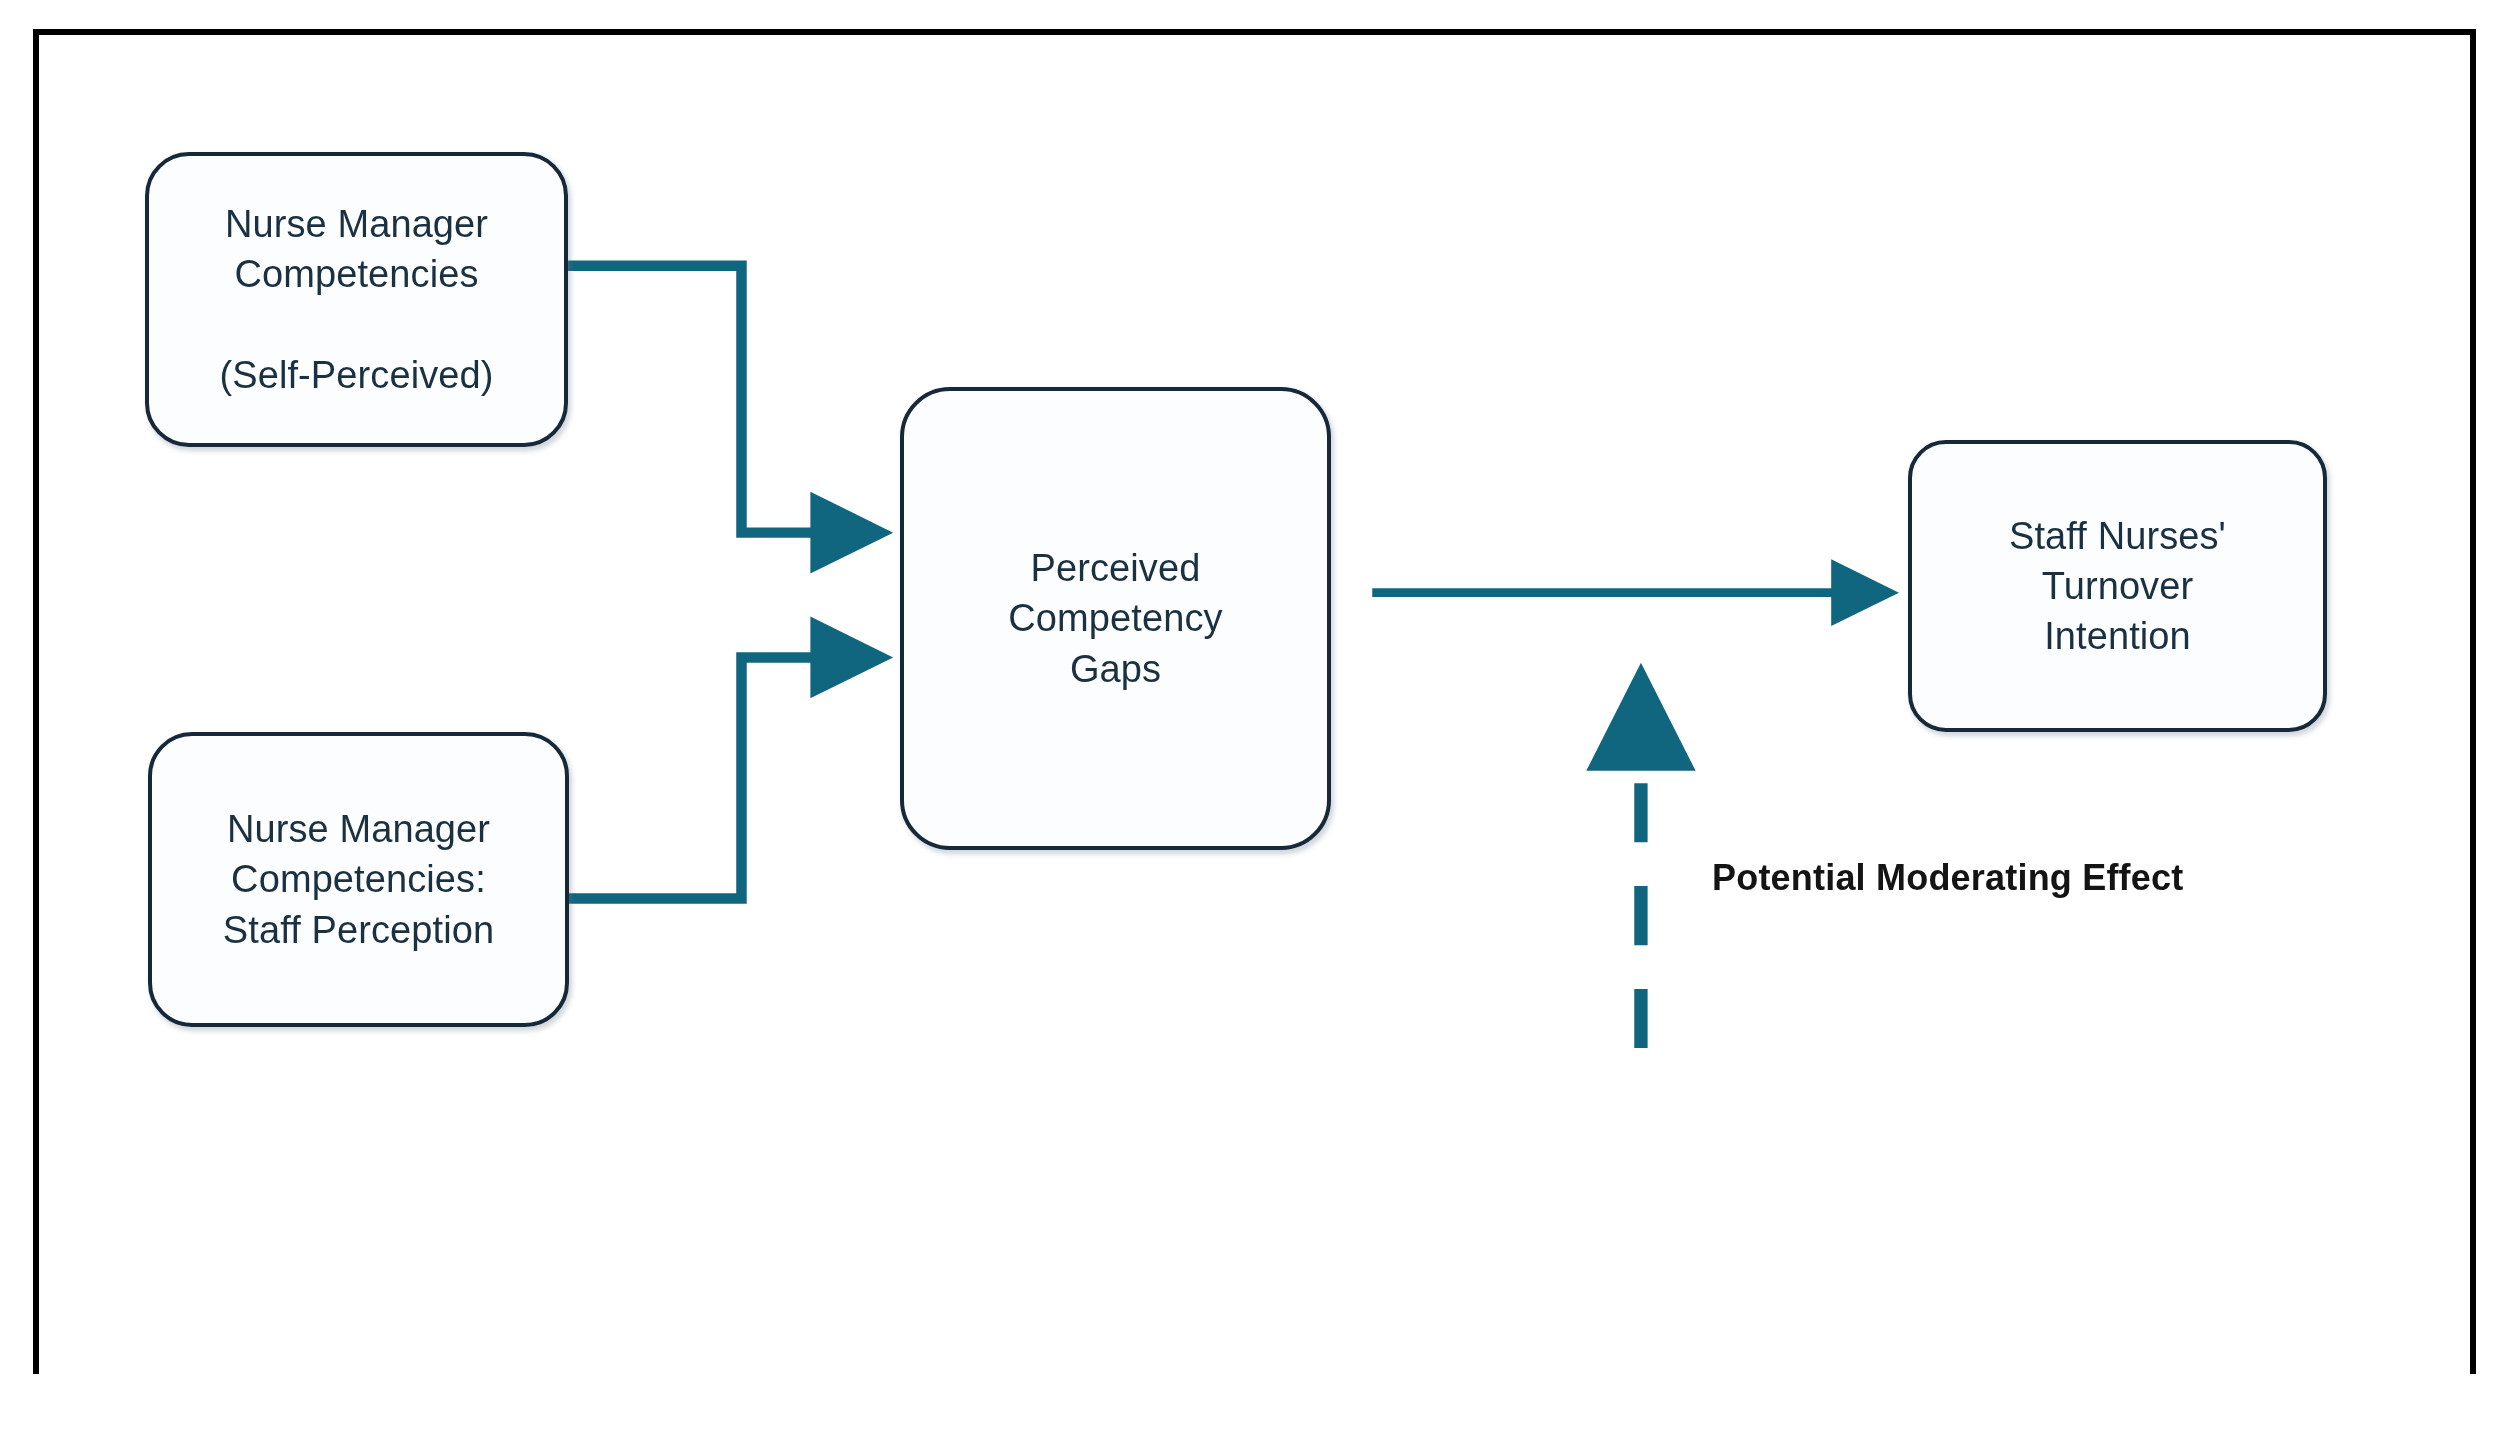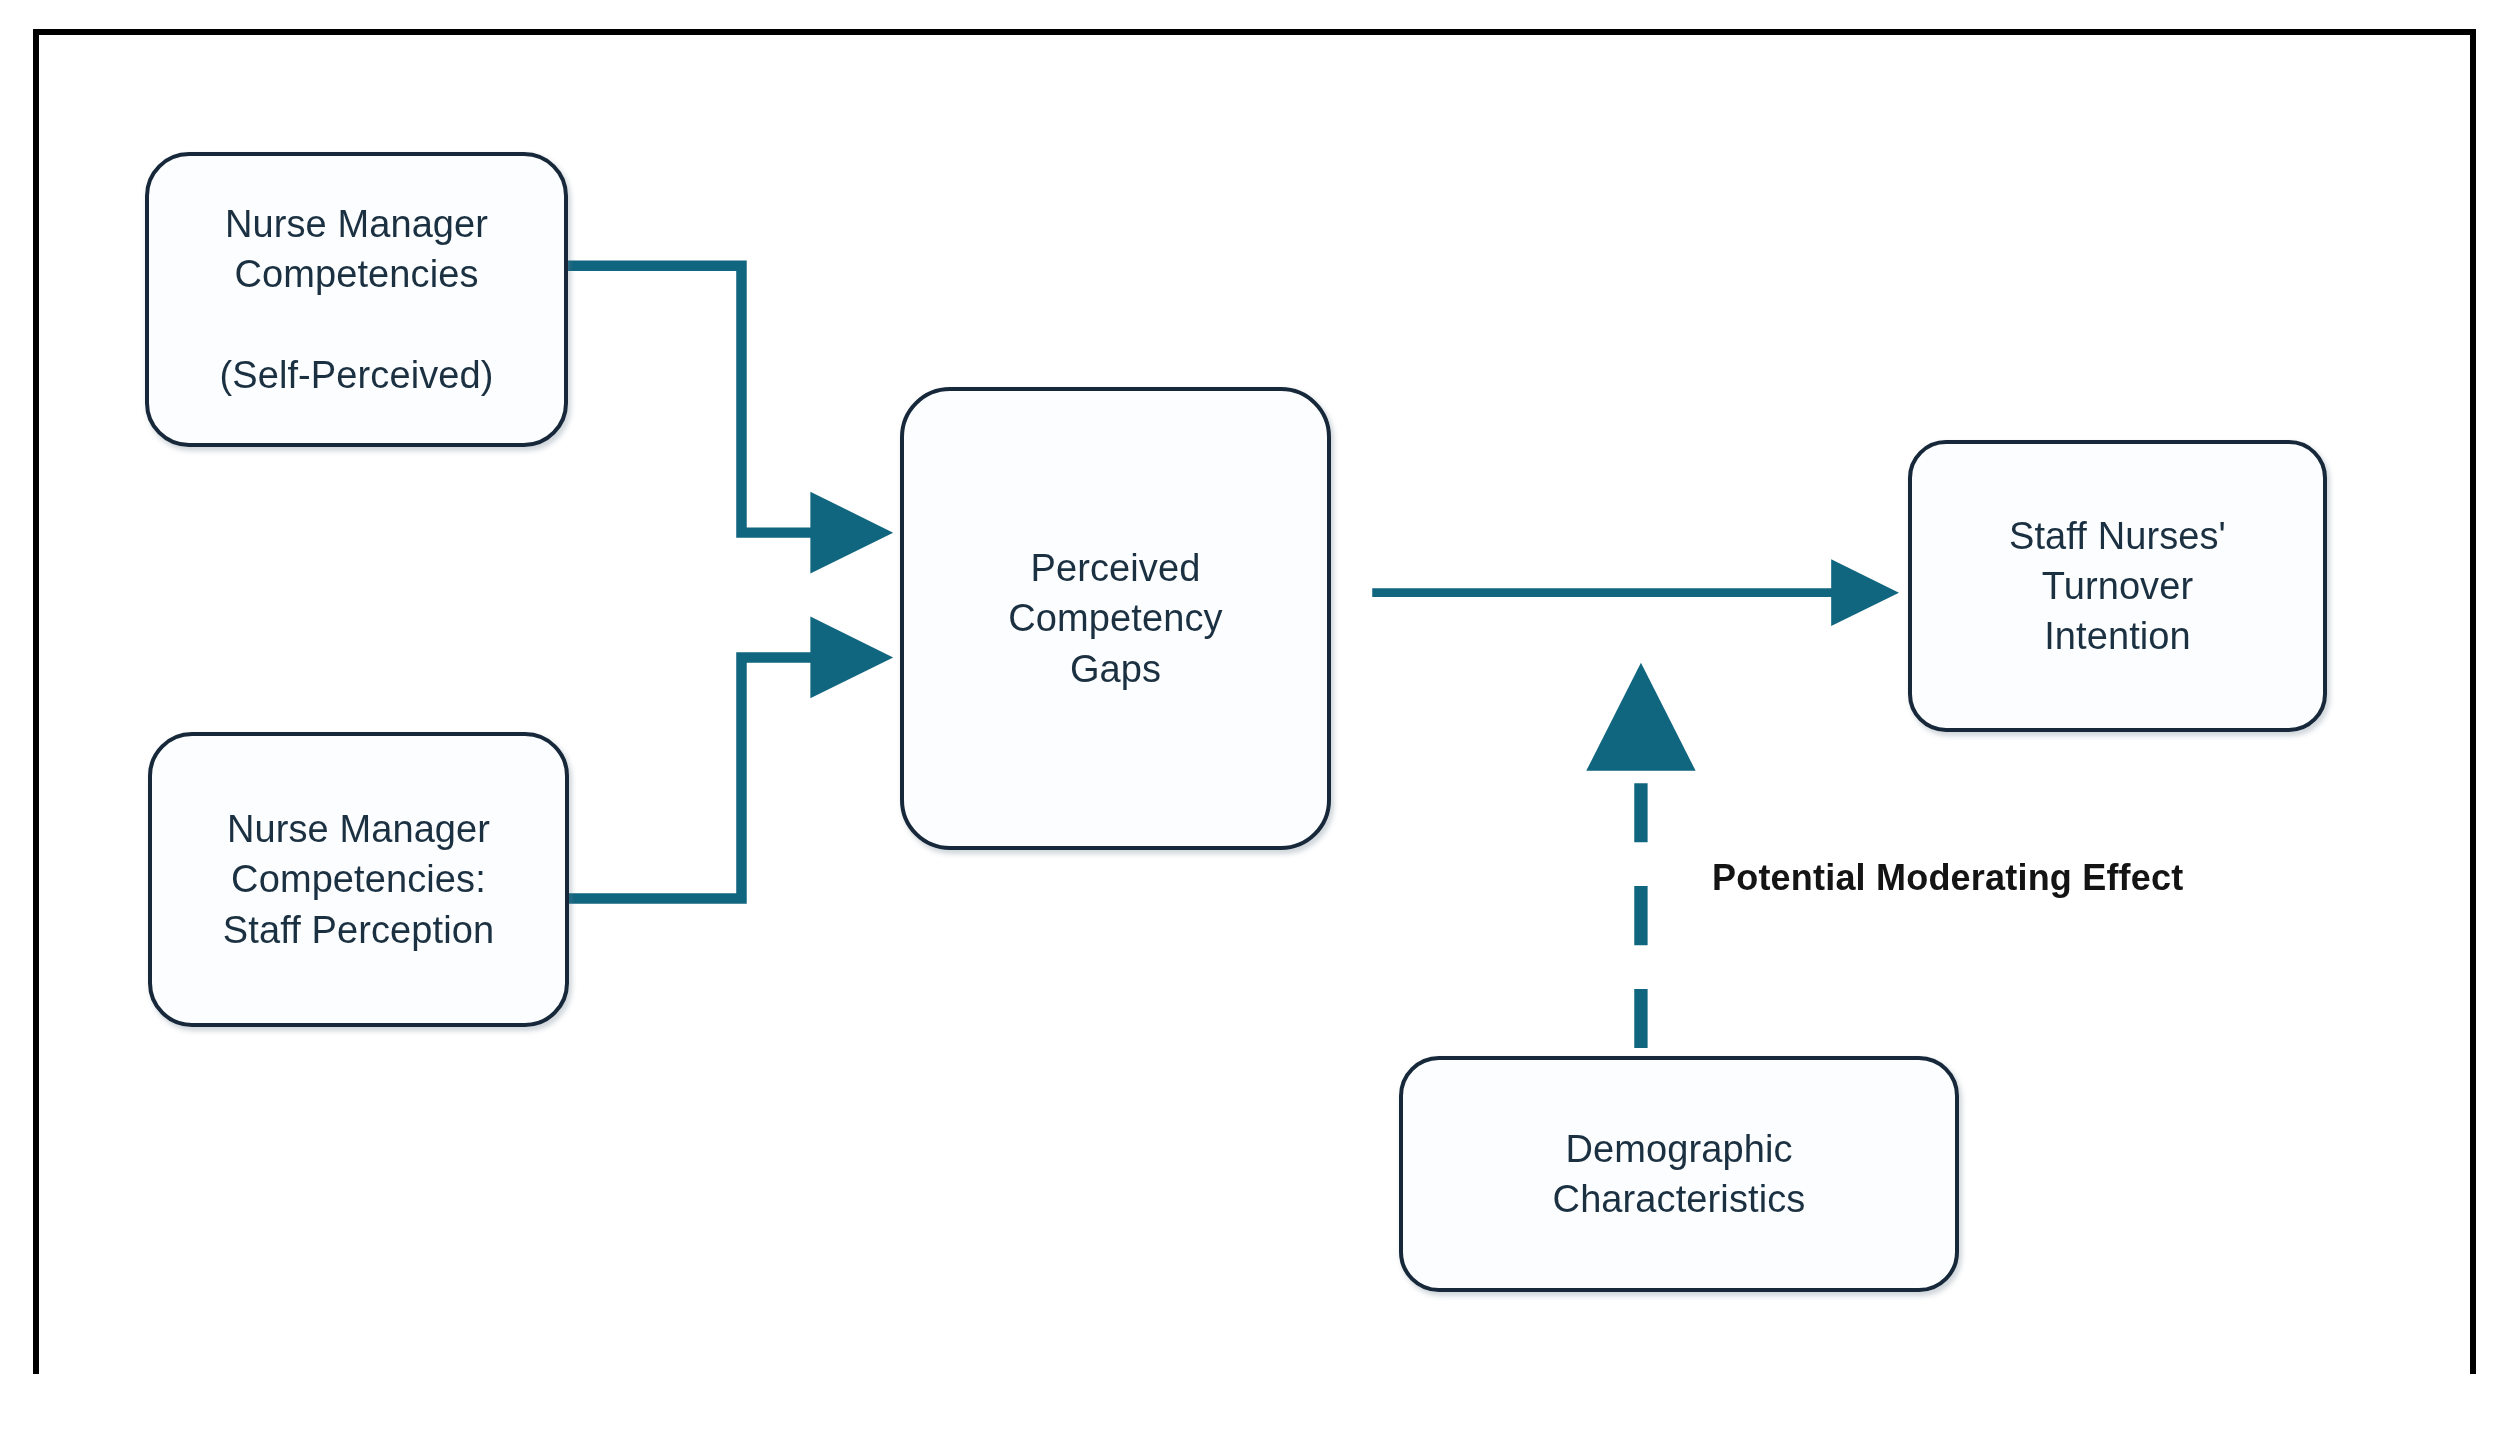--- a/index.html
+++ b/index.html
@@ -137,21 +137,17 @@
 Turnover
 Intention</span>
   </div>
 
   <div class="node" id="node-competency-gaps">
     <span class="node-text">Perceived
 Competency
 Gaps</span>
   </div>
 
-  <div class="node" id="node-demographics">
-    <span class="node-text">Demographic
-Characteristics</span>
-  </div>
 
   <div id="moderating-label">Potential Moderating Effect</div>
 
 </div>
 
 
 </body></html>

